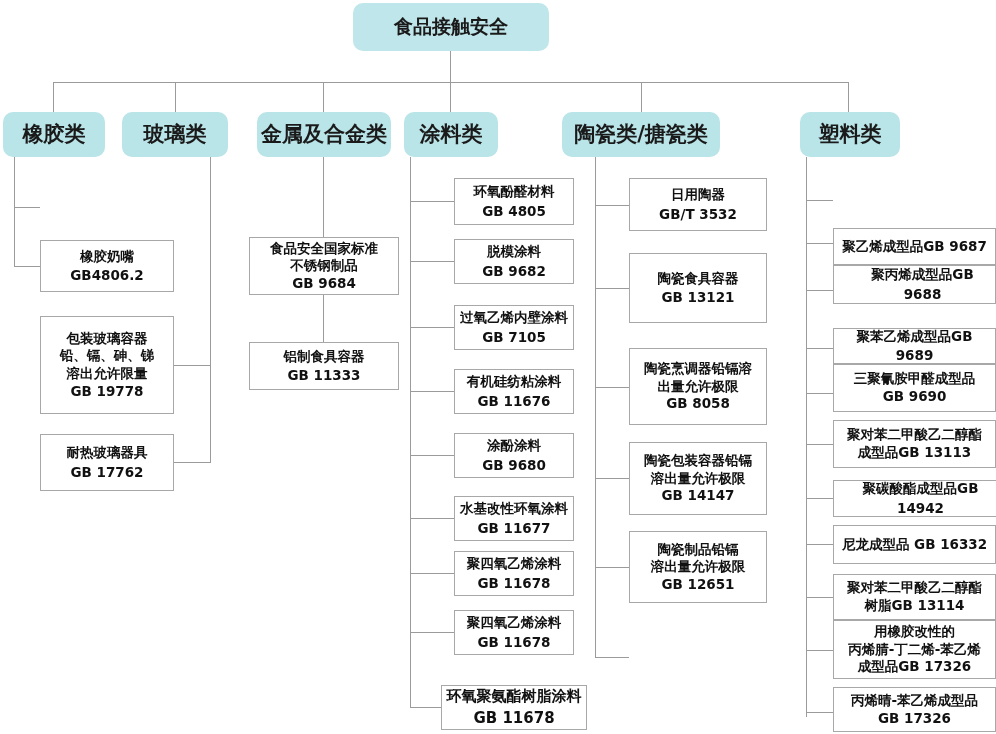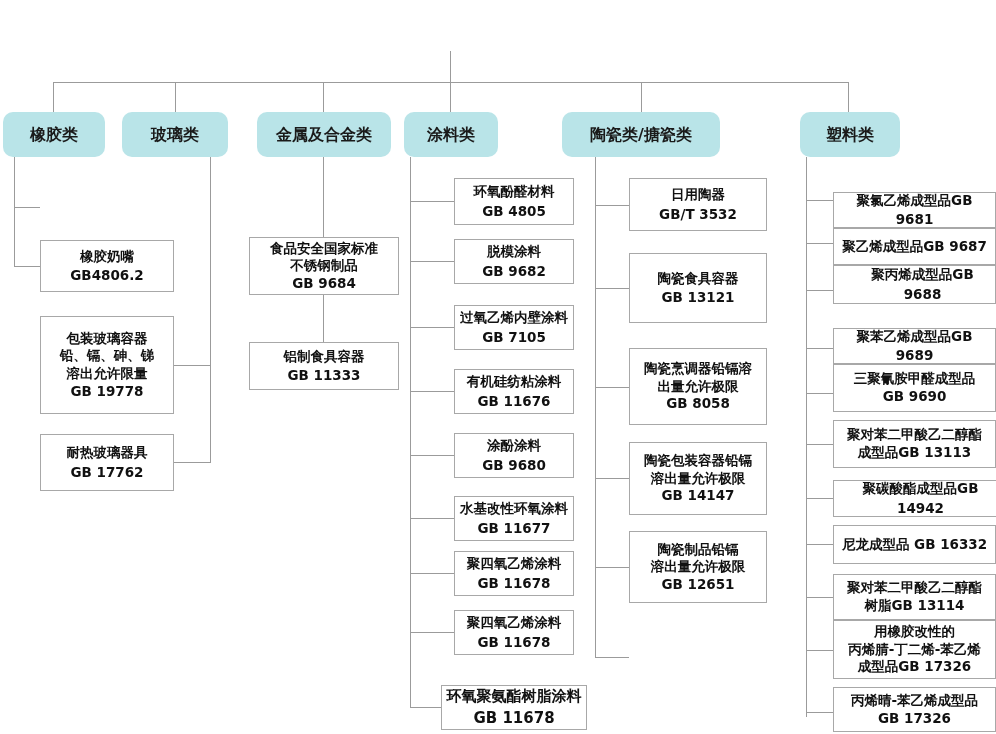--- a/index.html
+++ b/index.html
@@ -25,21 +25,21 @@
     color:#1a1a1a;
     text-align:center;
     box-sizing:border-box;
     line-height:1.25;
   }
   .node.root{
     font-size:19px;font-weight:600;
     background:#bfe6ea;
   }
   .node.cat{
-    font-size:16px;font-weight:600;
+    font-size:21px;font-weight:600;
   }
 
   
   .leaf{
     position:absolute;
     background:#ffffff;
     border:1px solid #a8a8a8;
     box-sizing:border-box;
     display:flex;align-items:center;justify-content:center;
     text-align:center;
@@ -105,20 +105,23 @@
   <div class="ln h" style="left:806px;top:290px;width:27px;"></div>
   <div class="ln h" style="left:806px;top:348px;width:27px;"></div>
   <div class="ln h" style="left:806px;top:393px;width:27px;"></div>
   <div class="ln h" style="left:806px;top:444px;width:27px;"></div>
   <div class="ln h" style="left:806px;top:498px;width:27px;"></div>
   <div class="ln h" style="left:806px;top:544px;width:27px;"></div>
   <div class="ln h" style="left:806px;top:597px;width:27px;"></div>
   <div class="ln h" style="left:806px;top:650px;width:27px;"></div>
   <div class="ln h" style="left:806px;top:712px;width:27px;"></div>
 
+  <div class="node root" style="left:353px;top:3px;width:196px;height:48px;">
+    <span>食品接触安全</span>
+  </div>
 
   <div class="node cat" style="left:3px;top:112px;width:102px;height:45px;">
     <span>橡胶类</span>
   </div>
   <div class="node cat" style="left:122px;top:112px;width:106px;height:45px;">
     <span>玻璃类</span>
   </div>
   <div class="node cat" style="left:257px;top:112px;width:134px;height:45px;">
     <span>金属及合金类</span>
   </div>
@@ -174,21 +177,20 @@
   <div class="leaf tight" style="left:629px;top:348px;width:138px;height:77px;">陶瓷烹调器铅镉溶
 出量允许极限
 GB 8058</div>
   <div class="leaf tight" style="left:629px;top:442px;width:138px;height:73px;">陶瓷包装容器铅镉
 溶出量允许极限
 GB 14147</div>
   <div class="leaf tight" style="left:629px;top:531px;width:138px;height:72px;">陶瓷制品铅镉
 溶出量允许极限
 GB 12651</div>
 
-  <div class="leaf" style="left:833px;top:192px;width:163px;height:36px;">聚氯乙烯成型品GB 9681</div>
   <div class="leaf" style="left:833px;top:228px;width:163px;height:37px;">聚乙烯成型品GB 9687</div>
   <div class="leaf" style="left:833px;top:265px;width:163px;height:39px;padding-left:20px;">聚丙烯成型品GB 9688</div>
   <div class="leaf" style="left:833px;top:328px;width:163px;height:36px;">聚苯乙烯成型品GB 9689</div>
   <div class="leaf tight" style="left:833px;top:364px;width:163px;height:48px;">三聚氰胺甲醛成型品
 GB 9690</div>
   <div class="leaf tight" style="left:833px;top:420px;width:163px;height:48px;">聚对苯二甲酸乙二醇酯
 成型品GB 13113</div>
   <div class="leaf" style="left:833px;top:480px;width:175px;height:37px;">聚碳酸酯成型品GB 14942</div>
   <div class="leaf" style="left:833px;top:525px;width:163px;height:39px;">尼龙成型品 GB 16332</div>
   <div class="leaf tight" style="left:833px;top:574px;width:163px;height:46px;">聚对苯二甲酸乙二醇酯

